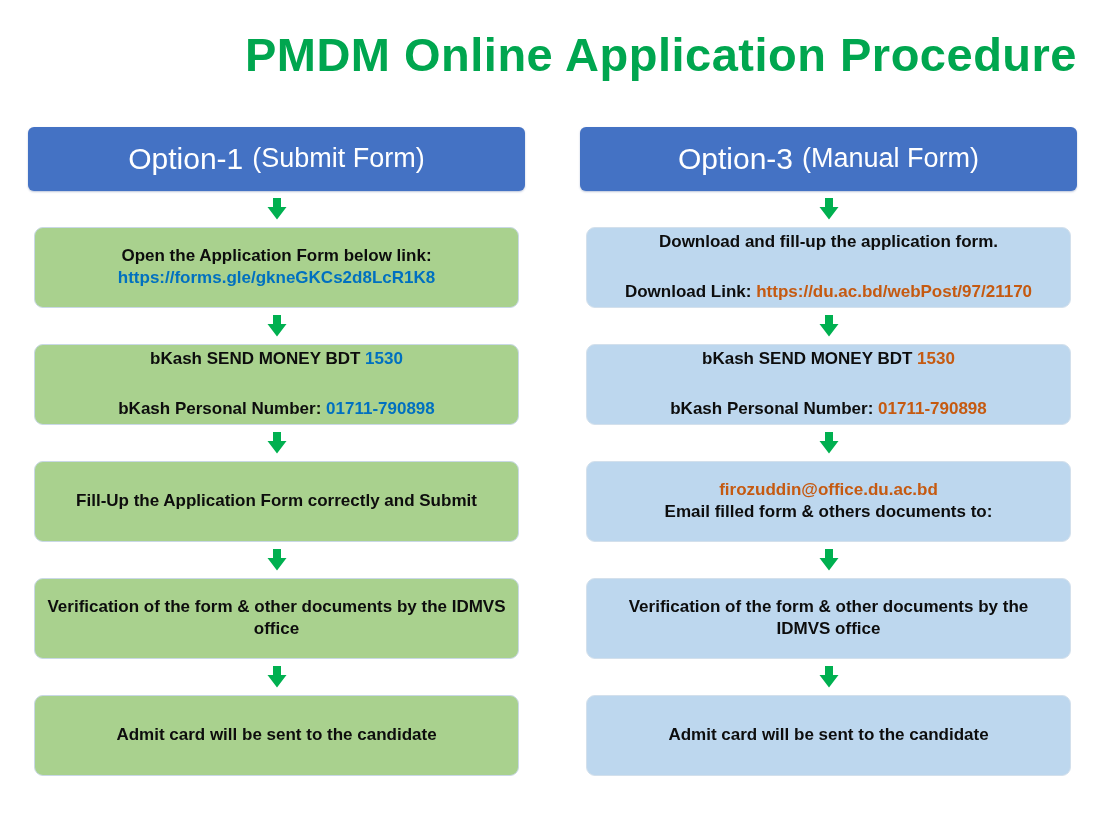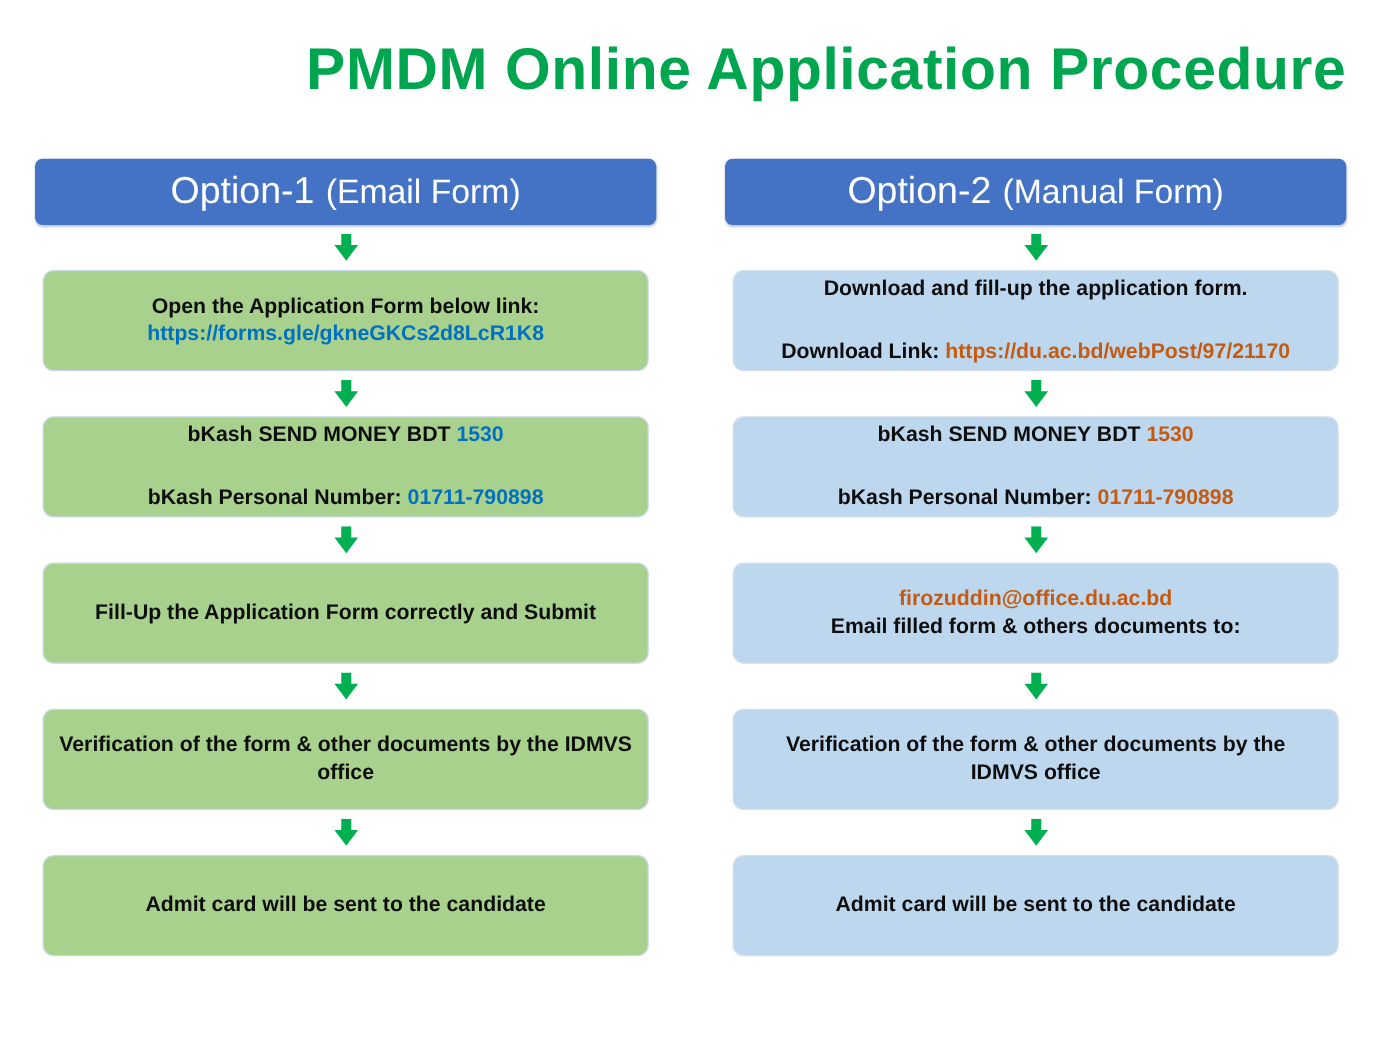--- a/index.html
+++ b/index.html
@@ -29,21 +29,21 @@
     gap: 55px;
     padding: 0 28px;
     margin-top: 42px;
   }
   .column {
     width: 497px;
     display: flex;
     flex-direction: column;
   }
   .col-header {
-    height: 53px;
+    height: 64px;
     border-radius: 6px;
     background: var(--header-blue, #4472C4);
     color: #ffffff;
     display: flex;
     align-items: center;
     justify-content: center;
     box-shadow: 0 1px 2px rgba(60,90,150,0.35);
   }
   .header-main { font-size: 30px; }
   .header-sub  { font-size: 27px; margin-left: 9px; }
@@ -92,21 +92,21 @@
 </style>
 </head>
 <body>
 
 <div class="page-title">PMDM Online Application Procedure</div>
 
 <div class="columns">
   <div class="column col-green">
     <div class="col-header">
       <span class="header-main">Option-1</span>
-      <span class="header-sub">(Email Form)</span>
+      <span class="header-sub">(Submit Form)</span>
     </div>
     <div class="steps">
         <div class="arrow-wrap">
           <svg width="22" height="22" viewBox="0 0 22 22">
             <path d="M7 0 h8 v9 h5.5 L11 21.5 1.5 9 H7 Z" fill="#00B050"></path>
           </svg>
         </div>
         <div class="step-box">
           <div class="step-line"><span class="run-plain">Open the Application Form below link:</span></div>
           <div class="step-line"><span class="run-link">https://forms.gle/gkneGKCs2d8LcR1K8</span></div>
@@ -142,21 +142,21 @@
           </svg>
         </div>
         <div class="step-box">
           <div class="step-line"><span class="run-plain">Admit card will be sent to the candidate</span></div>
         </div>
       </div>
   </div>
 
   <div class="column col-blue">
     <div class="col-header">
-      <span class="header-main">Option-2</span>
+      <span class="header-main">Option-3</span>
       <span class="header-sub">(Manual Form)</span>
     </div>
     <div class="steps">
         <div class="arrow-wrap">
           <svg width="22" height="22" viewBox="0 0 22 22">
             <path d="M7 0 h8 v9 h5.5 L11 21.5 1.5 9 H7 Z" fill="#00B050"></path>
           </svg>
         </div>
         <div class="step-box">
           <div class="step-line spaced"><span class="run-plain">Download and fill-up the application form.</span></div>

